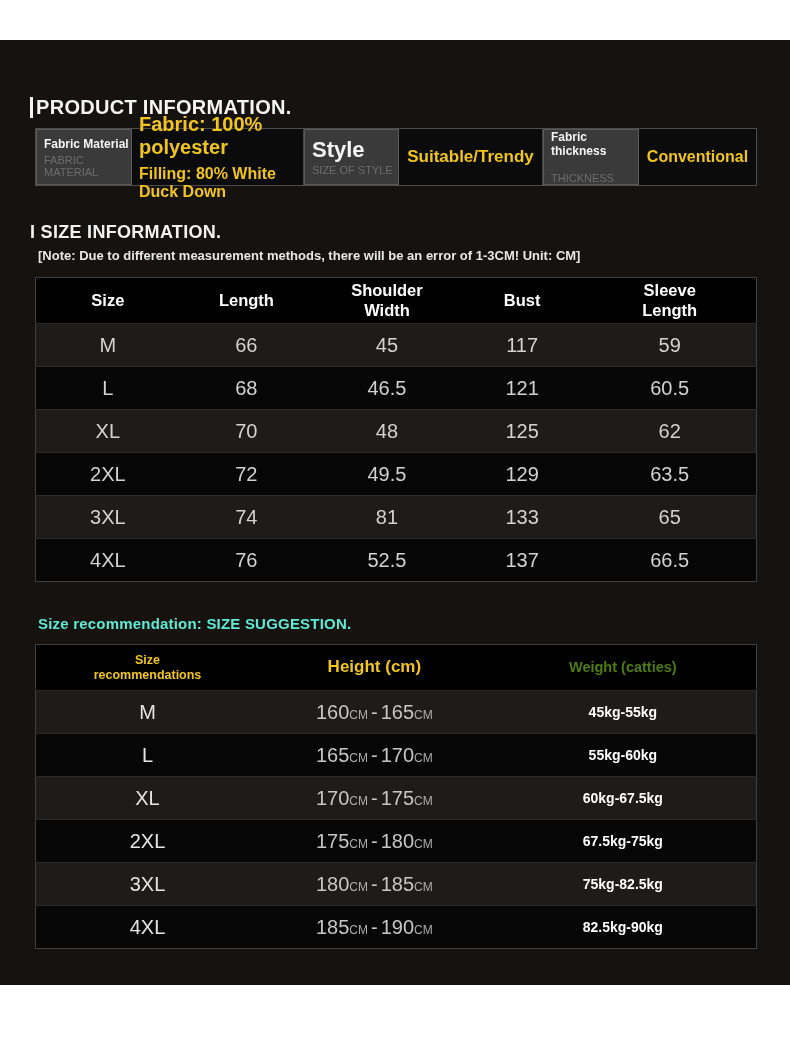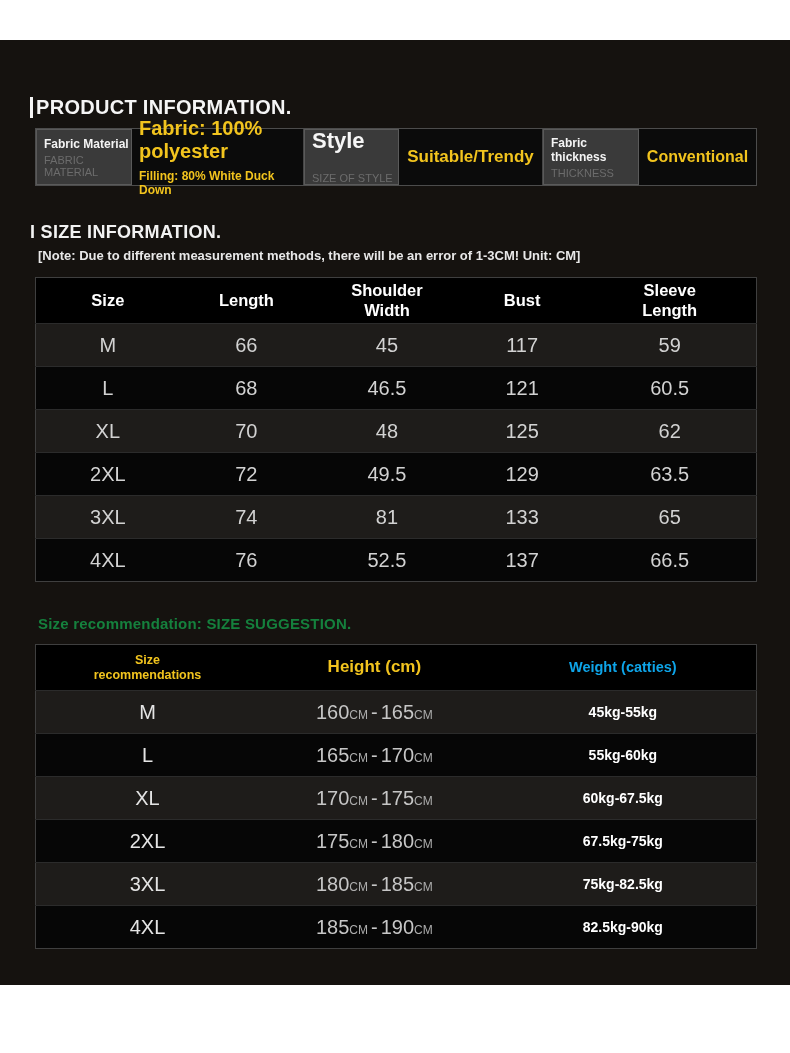--- a/index.html
+++ b/index.html
@@ -6,56 +6,56 @@
   .page{position:relative;width:790px;height:1053px;background:#ffffff;overflow:hidden;
         font-family:"Liberation Sans","DejaVu Sans",sans-serif;}
   .dark-section{position:absolute;top:40px;left:0;width:790px;height:945px;background:#15120f;}
 
   
   .h-product{display:flex;align-items:center;margin:56px 0 0 30px;}
   .h-bar{display:inline-block;width:3px;height:21px;background:#f5f5f5;margin-right:3px;}
   .h-product-text{color:#f5f5f5;font-size:20px;font-weight:700;letter-spacing:.3px;}
   .h-size{margin:36px 0 0 30px;color:#f2f2f2;font-size:18px;font-weight:700;letter-spacing:.3px;}
   .note{margin:5px 0 0 38px;color:#e8e8e8;font-size:13px;font-weight:700;}
-  .h-suggest{margin:33px 0 0 38px;color:#15803d;font-size:15px;font-weight:700;letter-spacing:.2px;}
+  .h-suggest{margin:33px 0 0 38px;color:#5eead4;font-size:15px;font-weight:700;letter-spacing:.2px;}
 
   
   .attr-strip{display:flex;width:720px;height:56px;margin:9px 0 0 35px;
               border:1px solid #4c4c4c;background:#0b0b0b;}
   .attr-cell{position:relative;display:flex;flex-direction:column;justify-content:center;
              border-right:1px solid #454545;box-sizing:border-box;}
   .attr-cell:last-child{border-right:none;}
   .attr-box{background:#3a3a3a;border:1px solid #5a5a5a;margin:0;padding-left:7px;}
   .attr-box .t1{color:#f4f4f4;font-size:12px;font-weight:700;}
   .attr-box .t2{color:#6c6c6c;font-size:11px;margin-top:3px;}
   .attr-box .t1-big{color:#f6f6f6;font-size:22px;font-weight:700;line-height:1;}
   .yellow{color:#f2c41e;}
   .attr-text{padding-left:7px;}
   .attr-text .l1{font-size:20px;font-weight:700;}
-  .attr-text .l2{font-size:12px;font-weight:700;margin-top:6px;}
+  .attr-text .l2{font-size:16px;font-weight:700;margin-top:6px;}
   .attr-center{align-items:center;justify-content:center;text-align:center;}
   .attr-center .big{font-size:17px;font-weight:700;}
 
   
   table{border-collapse:collapse;table-layout:fixed;}
   .size-table{width:722px;margin:14px 0 0 35px;border:1px solid #3f3f3f;}
   .size-table thead tr{height:46px;background:#000000;}
   .size-table th{color:#ffffff;font-size:16.5px;font-weight:700;line-height:1.2;
                  white-space:pre-line;text-align:center;vertical-align:middle;}
   .size-table tbody tr{height:43px;border-top:1px solid #2b2b2b;}
   .size-table tbody tr:nth-child(odd){background:#1e1c1a;}
   .size-table tbody tr:nth-child(even){background:#060606;}
   .size-table td{color:#d2d2d2;font-size:20px;font-weight:400;text-align:center;vertical-align:middle;}
 
   .rec-table{width:722px;margin:12px 0 0 35px;border:1px solid #3f3f3f;}
   .rec-table thead tr{height:46px;background:#000000;}
   .rec-table th{text-align:center;vertical-align:middle;line-height:1.2;white-space:pre-line;}
   .rec-table th.th-sizerec{color:#f2c41e;font-size:12.5px;font-weight:700;}
   .rec-table th.th-height{color:#f2c41e;font-size:17px;font-weight:700;}
-  .rec-table th.th-weight{color:#0ea5e9;font-size:14.5px;font-weight:700;}
+  .rec-table th.th-weight{color:#4d7c0f;font-size:14.5px;font-weight:700;}
   .rec-table tbody tr{height:43px;border-top:1px solid #2b2b2b;}
   .rec-table tbody tr:nth-child(odd){background:#1e1c1a;}
   .rec-table tbody tr:nth-child(even){background:#060606;}
   .rec-table td{text-align:center;vertical-align:middle;}
   .td-size{color:#e4e4e4;font-size:20px;font-weight:400;}
   .td-height{color:#c6c6c6;font-size:20px;font-weight:400;}
   .td-height .unit{font-size:12px;color:#adadad;}
   .td-height .sep{padding:0 3px;color:#c6c6c6;}
   .td-weight{color:#ffffff;font-size:14px;font-weight:700;}
 </style>
@@ -72,28 +72,28 @@
 
     <div class="attr-strip">
       <div class="attr-cell attr-box" style="width:96px;">
         <div class="t1">Fabric Material</div>
         <div class="t2">FABRIC MATERIAL</div>
       </div>
       <div class="attr-cell attr-text yellow" style="width:172px;">
         <div class="l1">Fabric: 100% polyester</div>
         <div class="l2">Filling: 80% White Duck Down</div>
       </div>
-      <div class="attr-cell attr-box" style="width:95px;justify-content:space-between;">
+      <div class="attr-cell attr-box" style="width:95px;">
         <div class="t1-big">Style</div>
         <div class="t2">SIZE OF STYLE</div>
       </div>
       <div class="attr-cell attr-center yellow" style="width:144px;">
         <div class="big">Suitable/Trendy</div>
       </div>
-      <div class="attr-cell attr-box" style="width:96px;">
+      <div class="attr-cell attr-box" style="width:96px;justify-content:space-between;">
         <div class="t1">Fabric thickness</div>
         <div class="t2">THICKNESS</div>
       </div>
       <div class="attr-cell attr-center yellow" style="flex:1;">
         <div class="big" style="font-size:16px;">Conventional</div>
       </div>
     </div>
 
     <div class="h-size">I SIZE INFORMATION.</div>
     <div class="note">[Note: Due to different measurement methods, there will be an error of 1-3CM! Unit: CM]</div>

